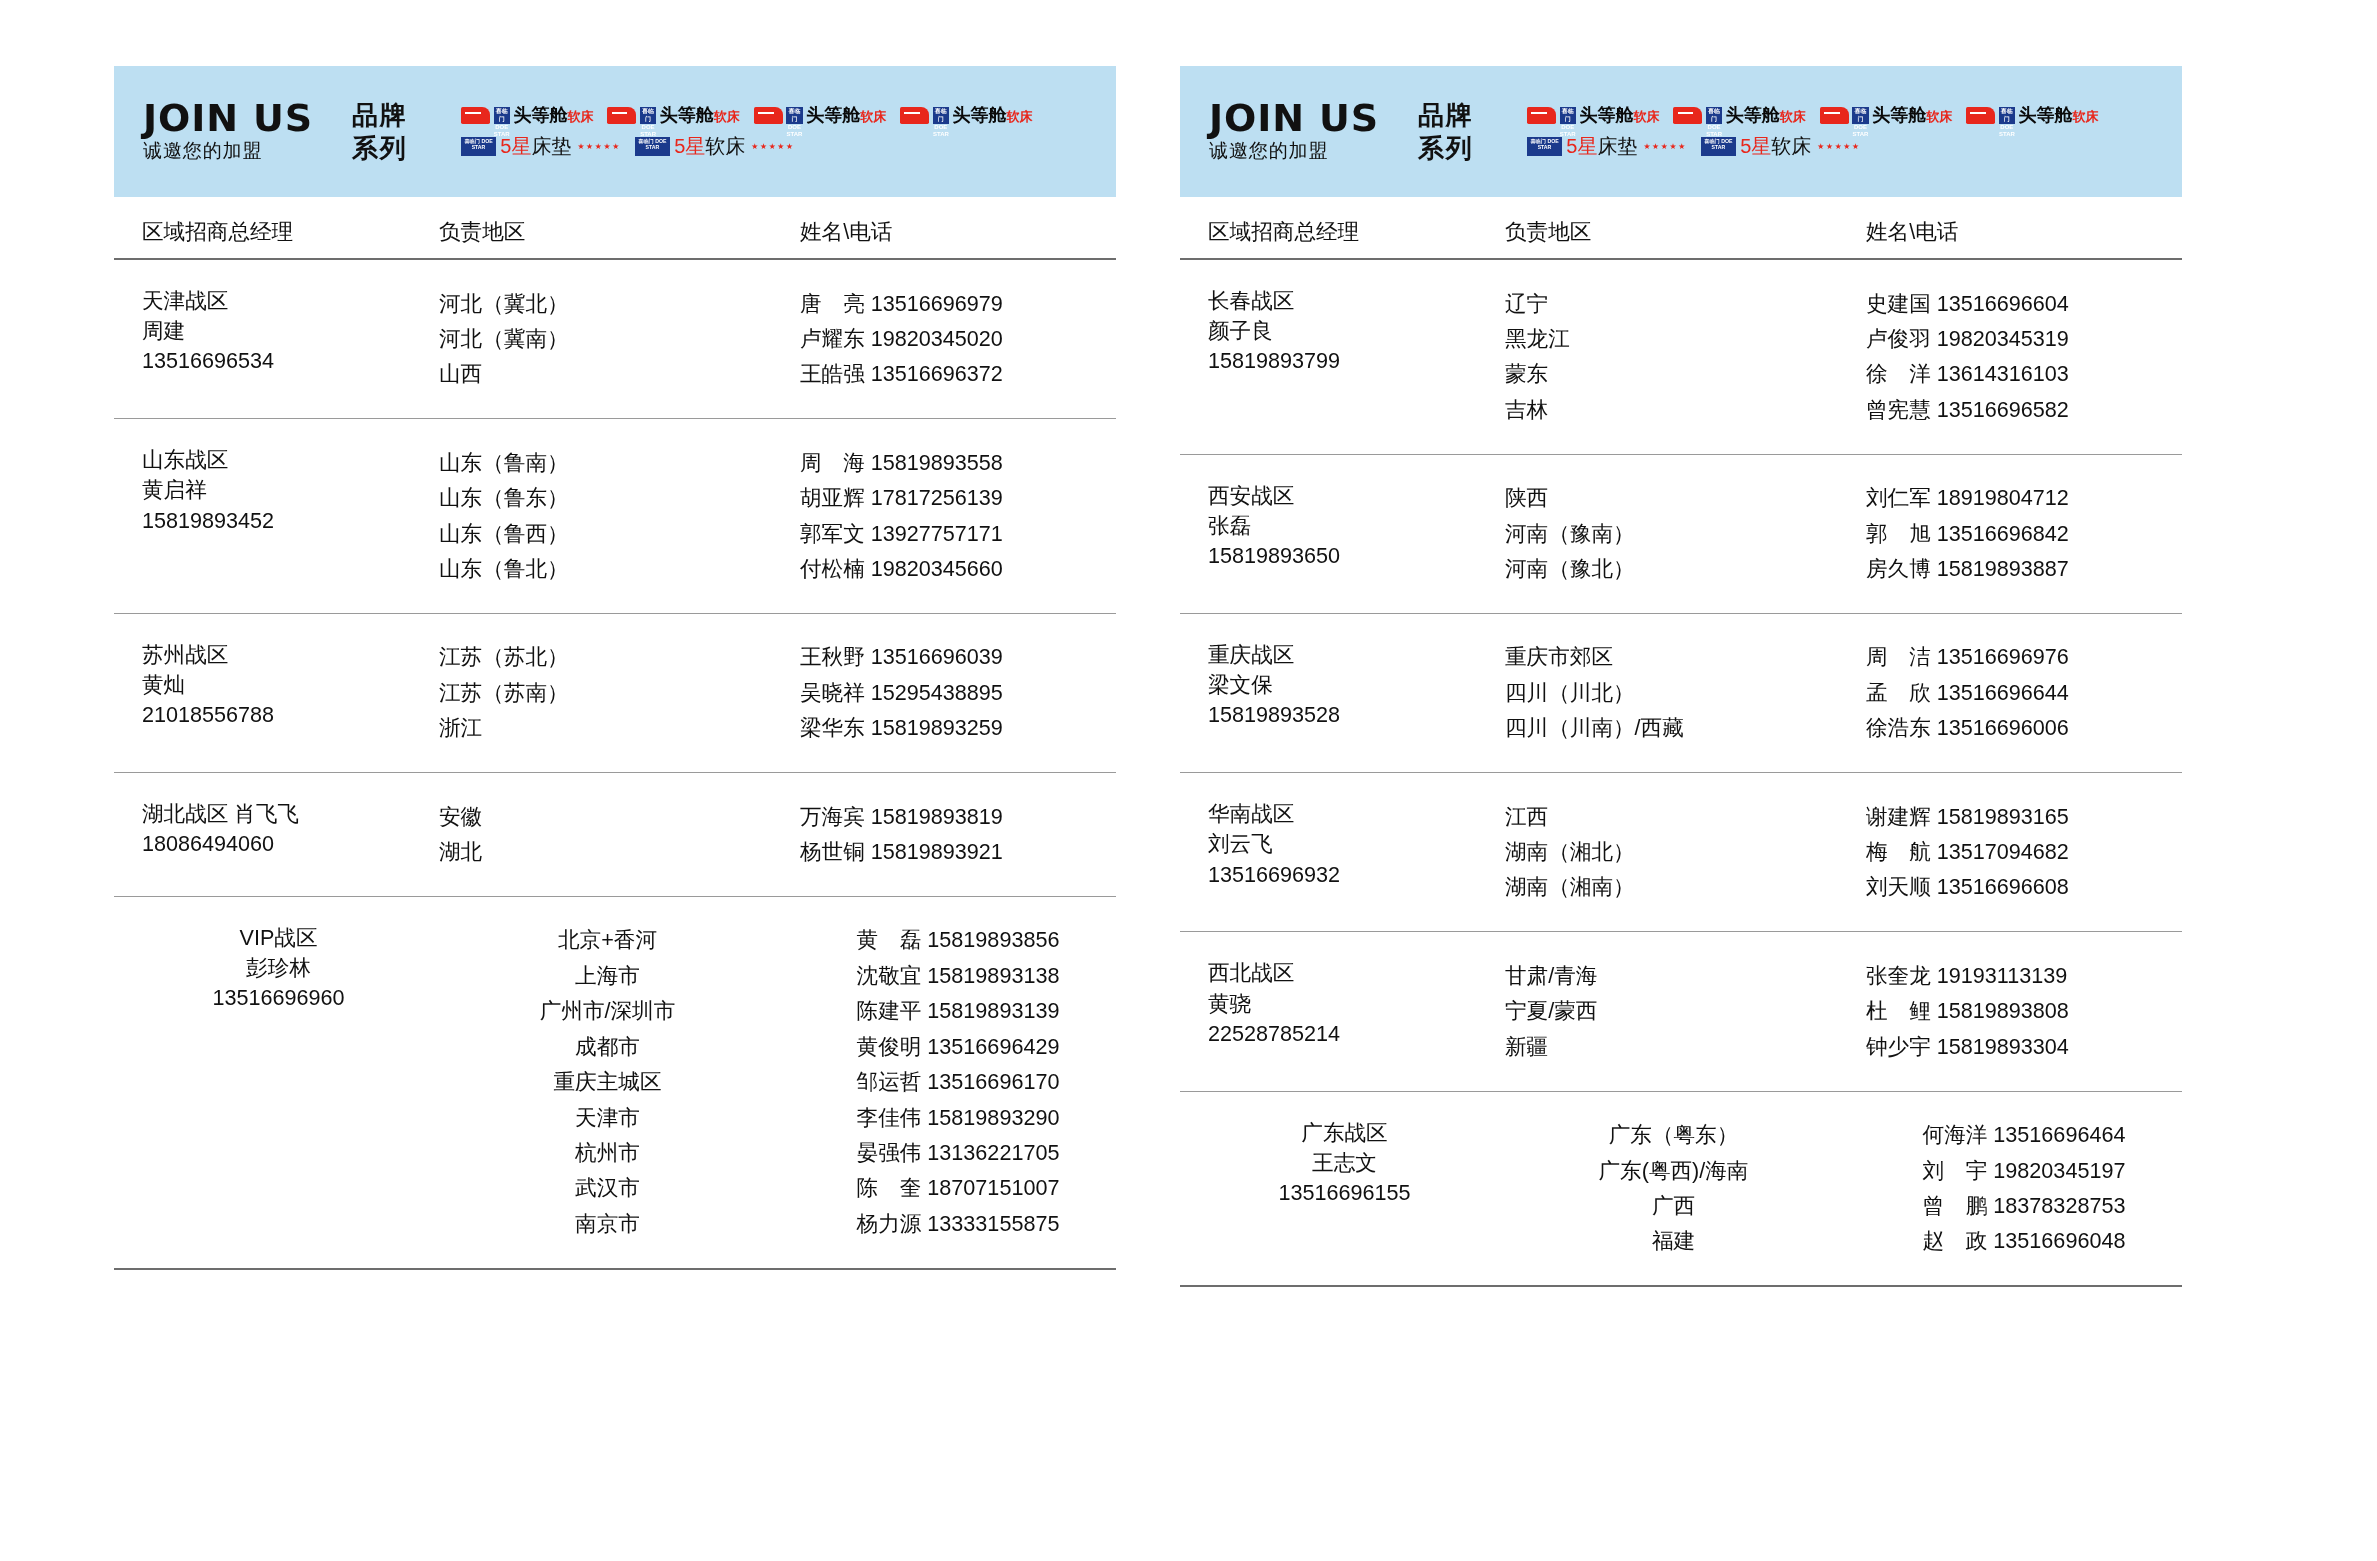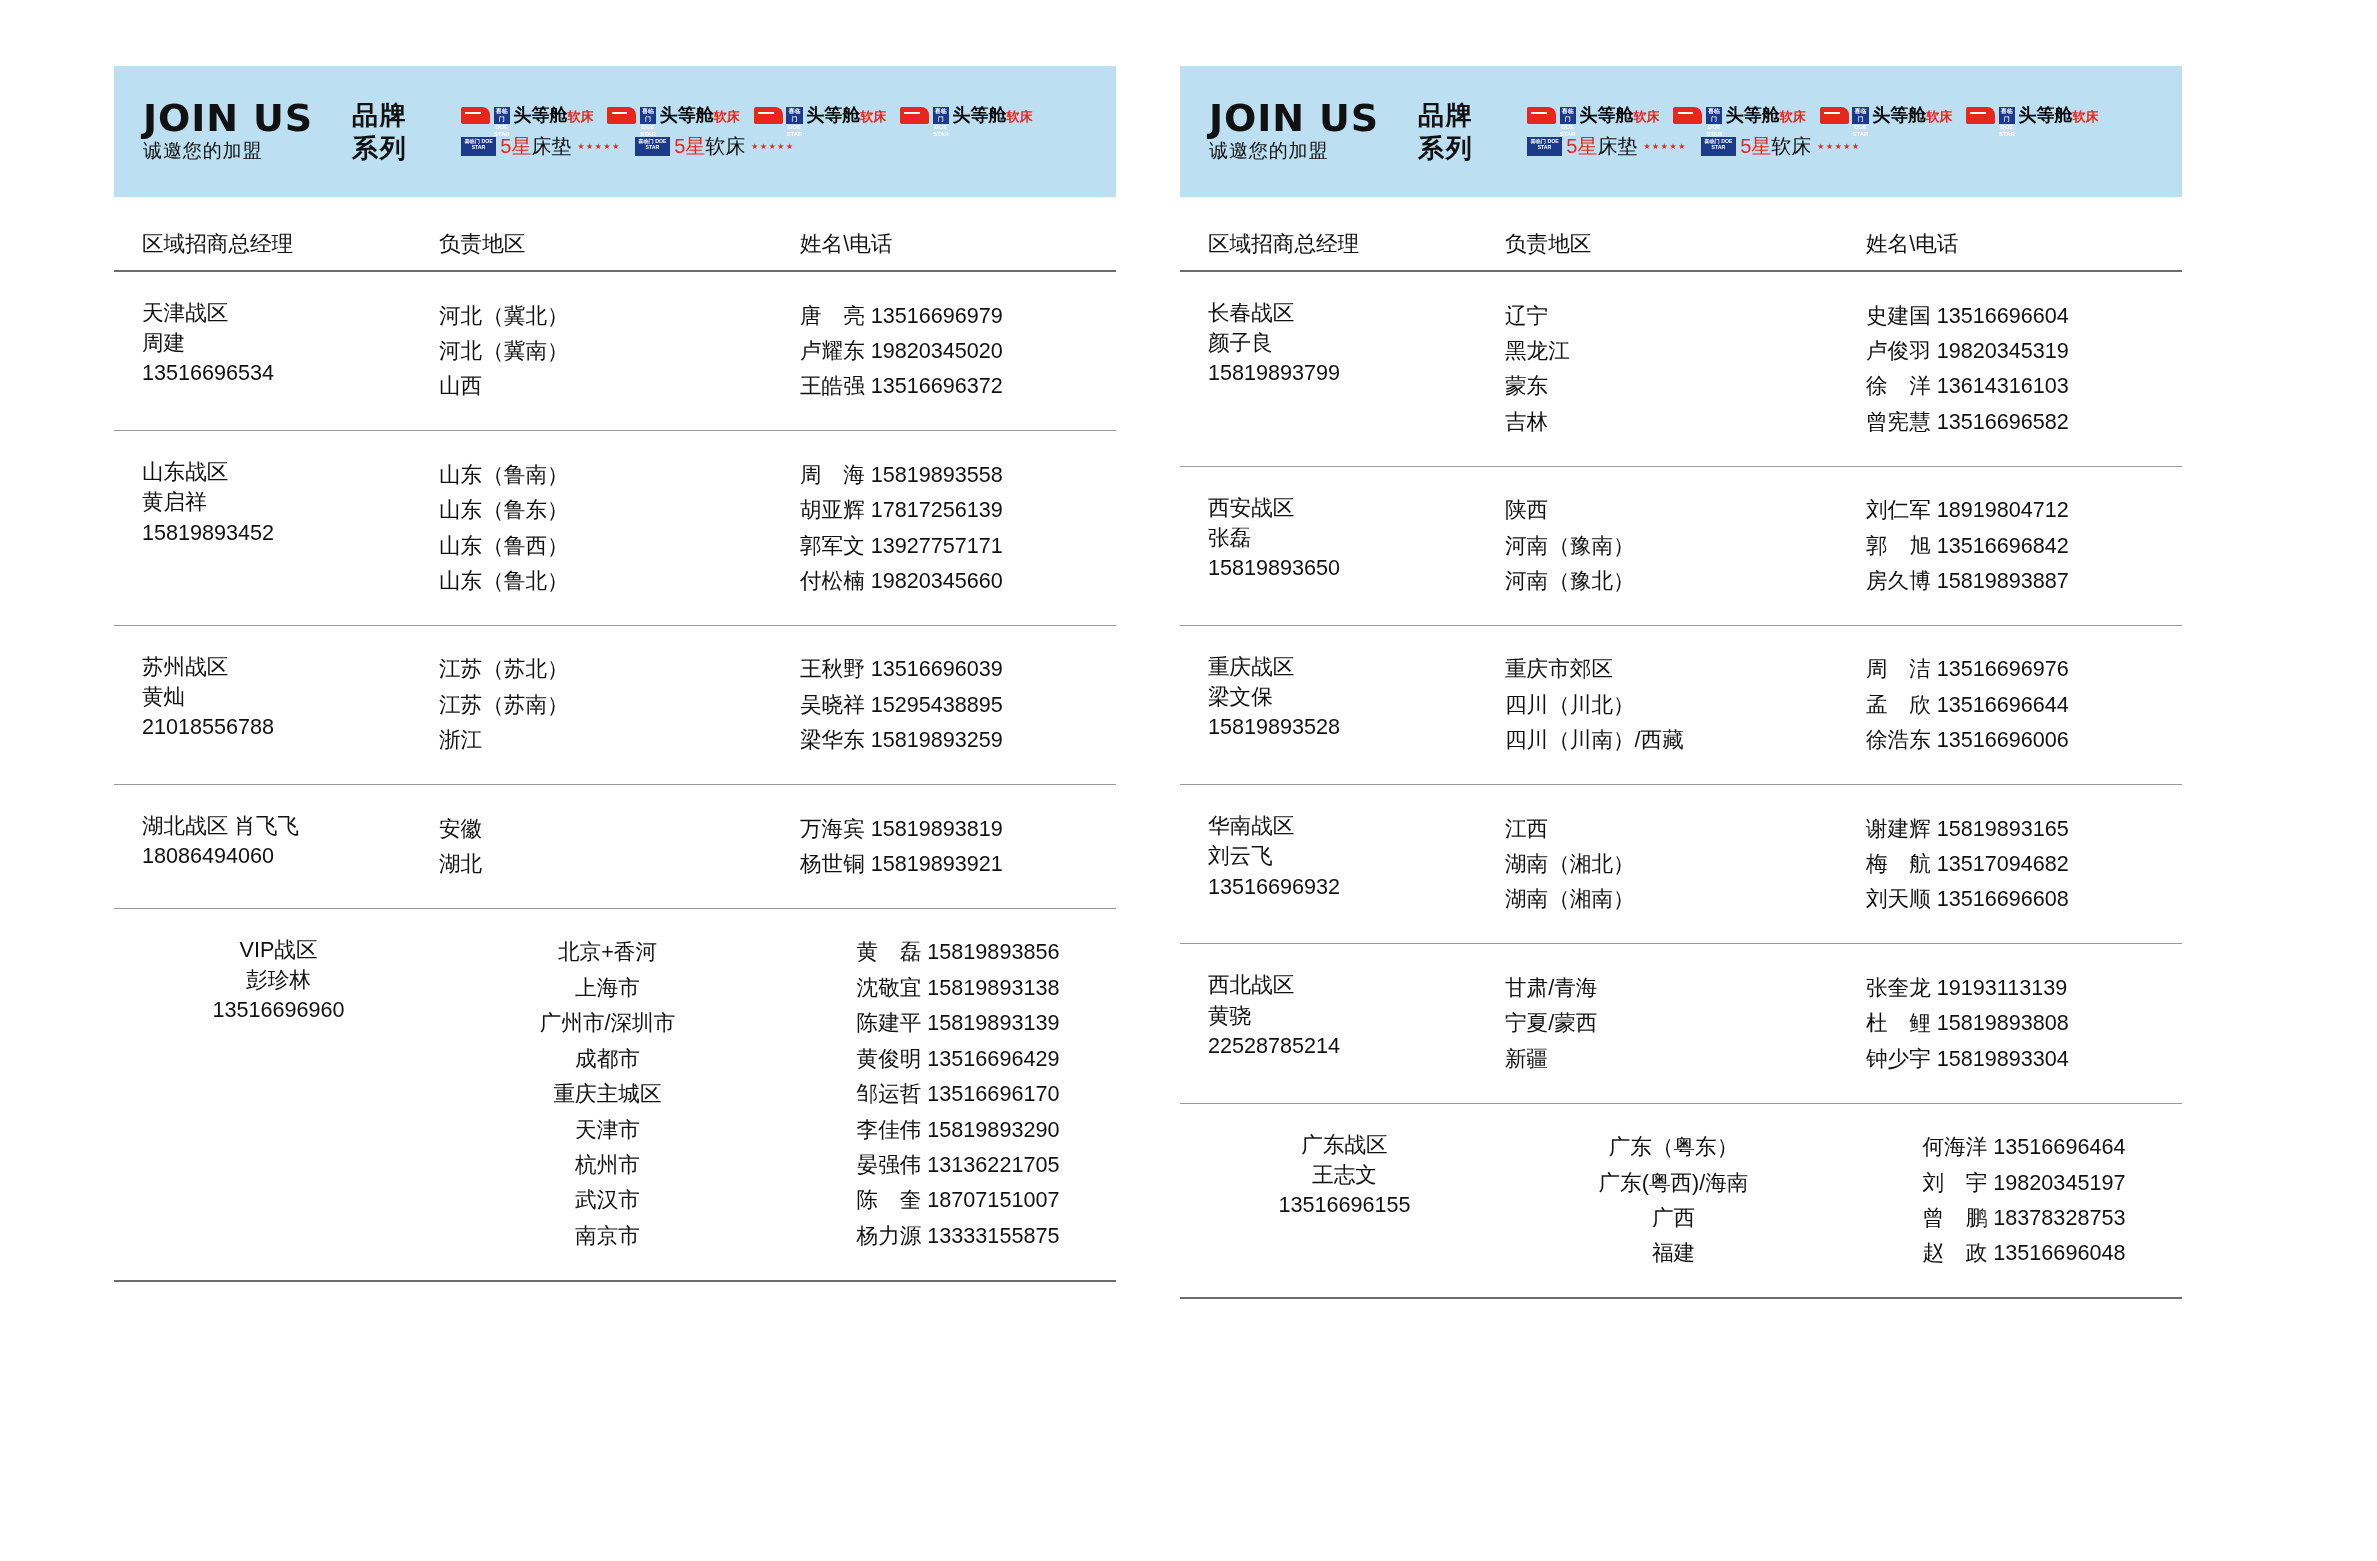--- a/index.html
+++ b/index.html
@@ -148,21 +148,21 @@
   .stars {
     color: #e8271c;
     font-size: 7.8px;
     letter-spacing: 1.7px;
     margin-left: 1.7px;
   }
   
   table.dir {
     width: 100%;
     border-collapse: collapse;
-    margin-top: 32px;
+    margin-top: 20px;
   }
   table.dir col.c1 { width: 301px; }
   table.dir col.c2 { width: 361px; }
   table.dir col.c3 { width: 340px; }
   th.h {
     text-align: left;
     font-size: 21.6px;
     font-weight: normal;
     color: #111;
     padding: 0 0 12px 24px;

